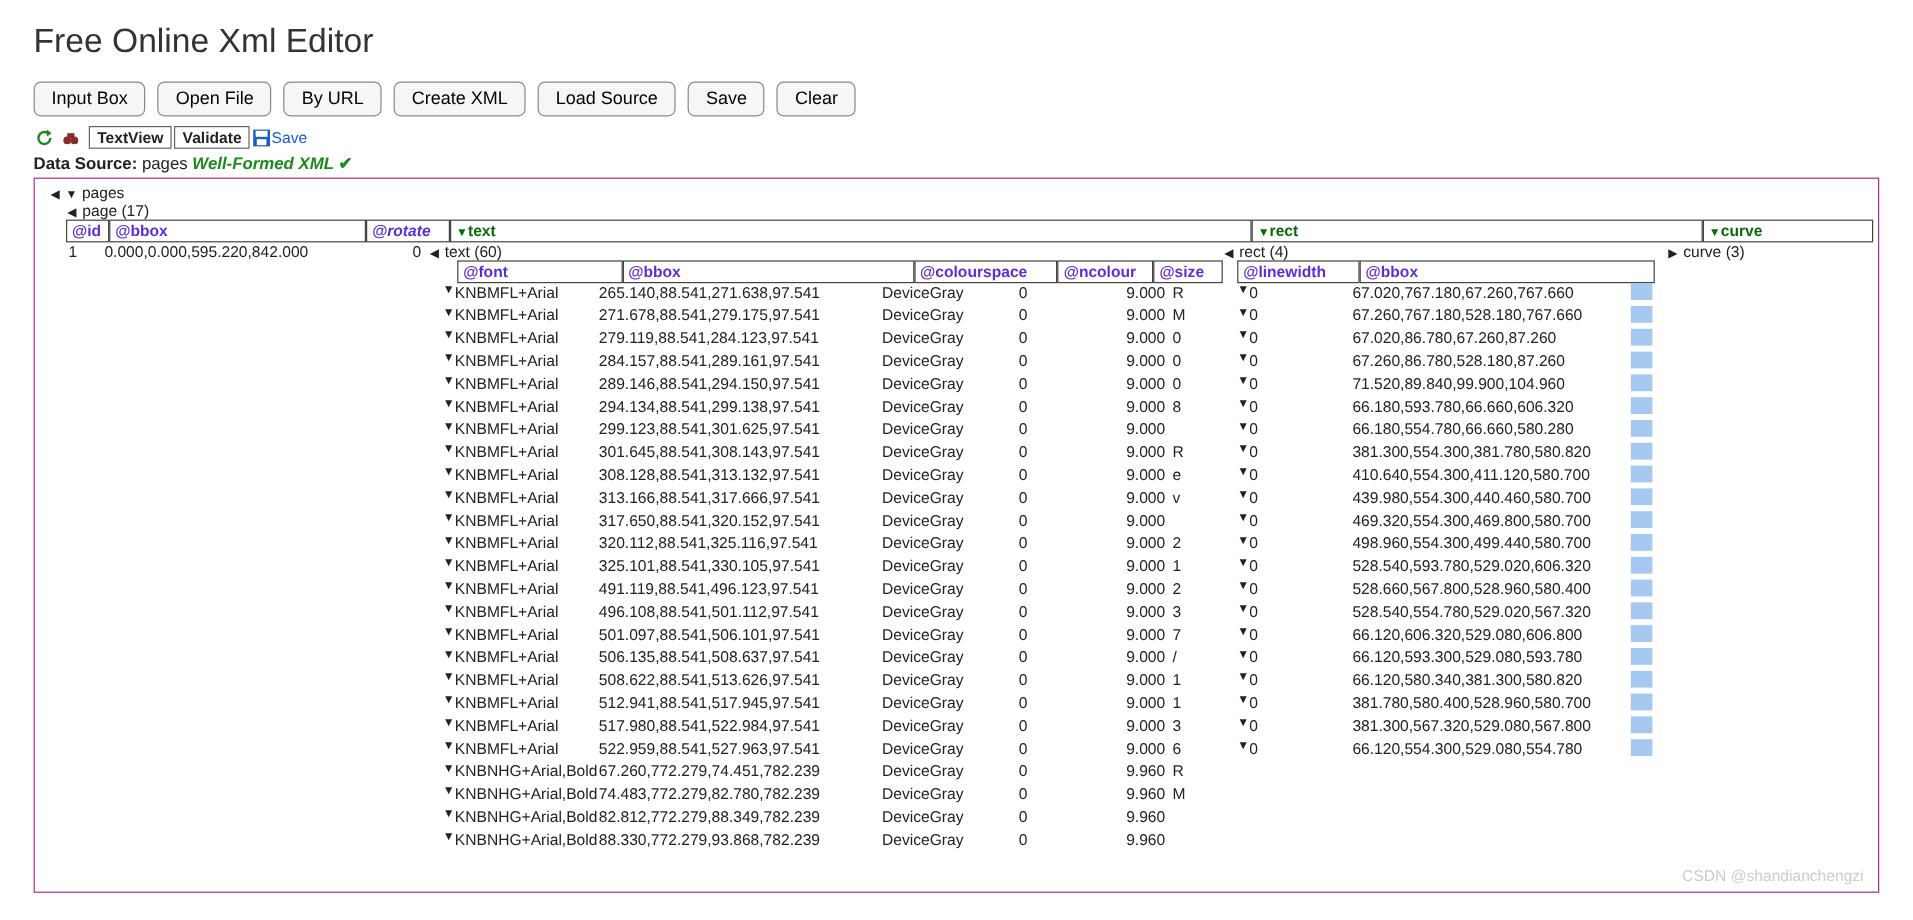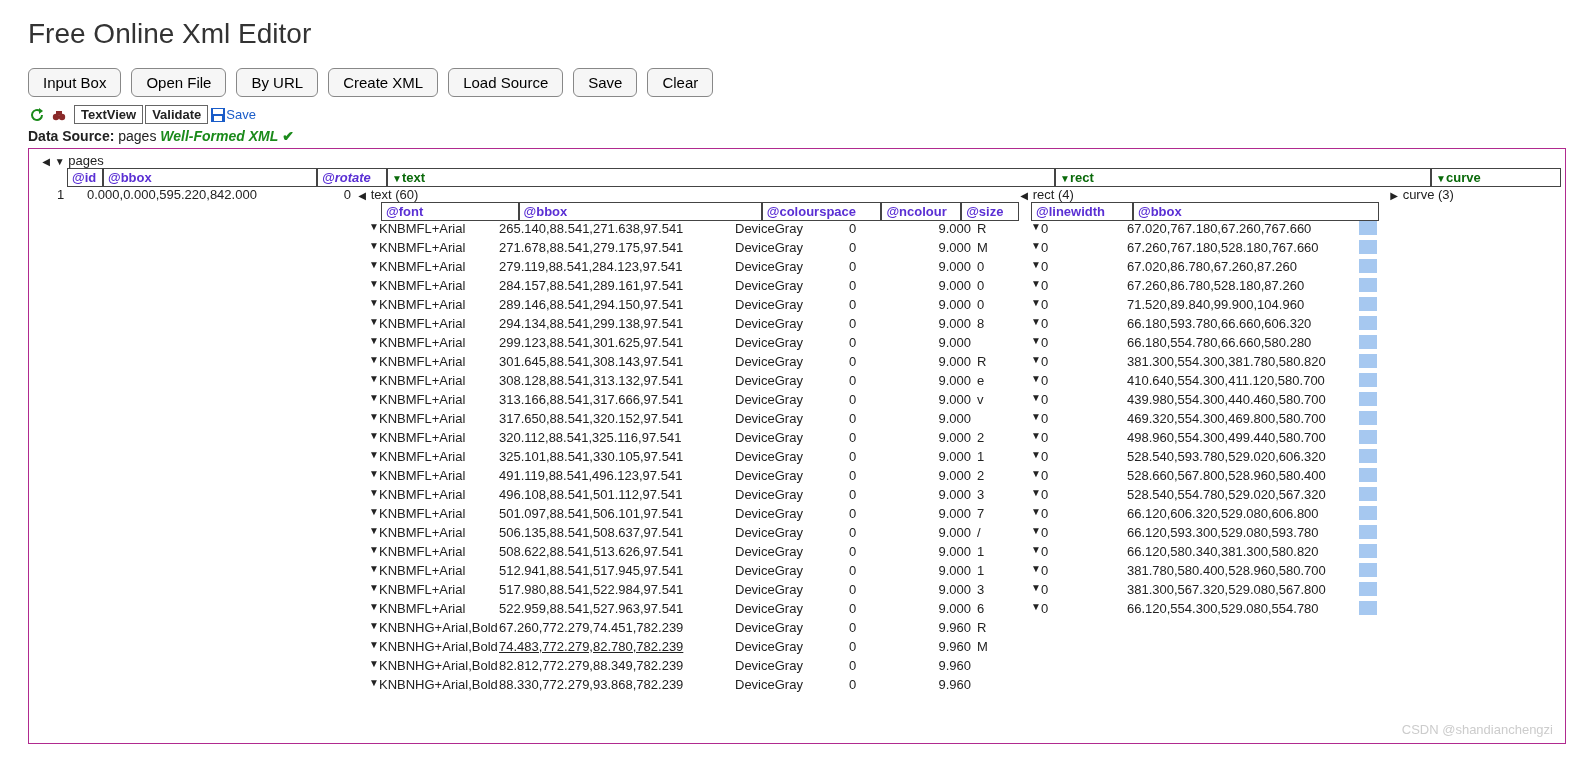--- a/index.html
+++ b/index.html
@@ -159,23 +159,27 @@
 </div>
 
 <div class="outer-box">
 
   <div>
     <span class="tri tri-left"></span>
     <span class="tri tri-down"></span>
     <span class="node-label">pages</span>
   </div>
 
+  <div style="margin-left:14px;">
+    <span class="tri tri-left"></span>
+    <span class="node-label">page (17)</span>
+  </div>
 
   <div class="hdr-row" style="margin-left:14px;">
-    <div class="attr-header" style="width:26px;margin-left:12px;">@id</div>
+    <div class="attr-header" style="width:26px;">@id</div>
     <div class="attr-header" style="width:204px;">@bbox</div>
     <div class="attr-header" style="width:60px;font-style:italic;">@rotate</div>
     <div class="elem-header" style="width:658px;"><span class="tri tri-down"></span><span>text</span></div>
     <div class="elem-header" style="width:366px;"><span class="tri tri-down"></span><span>rect</span></div>
     <div class="elem-header" style="flex:1;"><span class="tri tri-down"></span><span>curve</span></div>
   </div>
 
   <div class="hdr-row" style="margin-left:14px;">
     <div class="cell" style="width:30px; padding-left:2px;">1</div>
     <div class="cell" style="width:208px;">0.000,0.000,595.220,842.000</div>
@@ -388,21 +392,21 @@
             <div class="cell" style="width:120px;">KNBNHG+Arial,Bold</div>
             <div class="cell" style="width:236px;">67.260,772.279,74.451,782.239</div>
             <div class="cell" style="width:114px;">DeviceGray</div>
             <div class="cell" style="width:70px;">0</div>
             <div class="cell" style="width:52px;text-align:right;">9.960</div>
             <div class="cell" style="width:20px;padding-left:6px;">R</div>
           </div>
           <div class="data-row">
             <span class="tri tri-down"></span>
             <div class="cell" style="width:120px;">KNBNHG+Arial,Bold</div>
-            <div class="cell" style="width:236px;text-decoration:underline;">74.483,772.279,82.780,782.239</div>
+            <div class="cell" style="width:236px;">74.483,772.279,82.780,782.239</div>
             <div class="cell" style="width:114px;">DeviceGray</div>
             <div class="cell" style="width:70px;">0</div>
             <div class="cell" style="width:52px;text-align:right;">9.960</div>
             <div class="cell" style="width:20px;padding-left:6px;">M</div>
           </div>
           <div class="data-row">
             <span class="tri tri-down"></span>
             <div class="cell" style="width:120px;">KNBNHG+Arial,Bold</div>
             <div class="cell" style="width:236px;">82.812,772.279,88.349,782.239</div>
             <div class="cell" style="width:114px;">DeviceGray</div>

